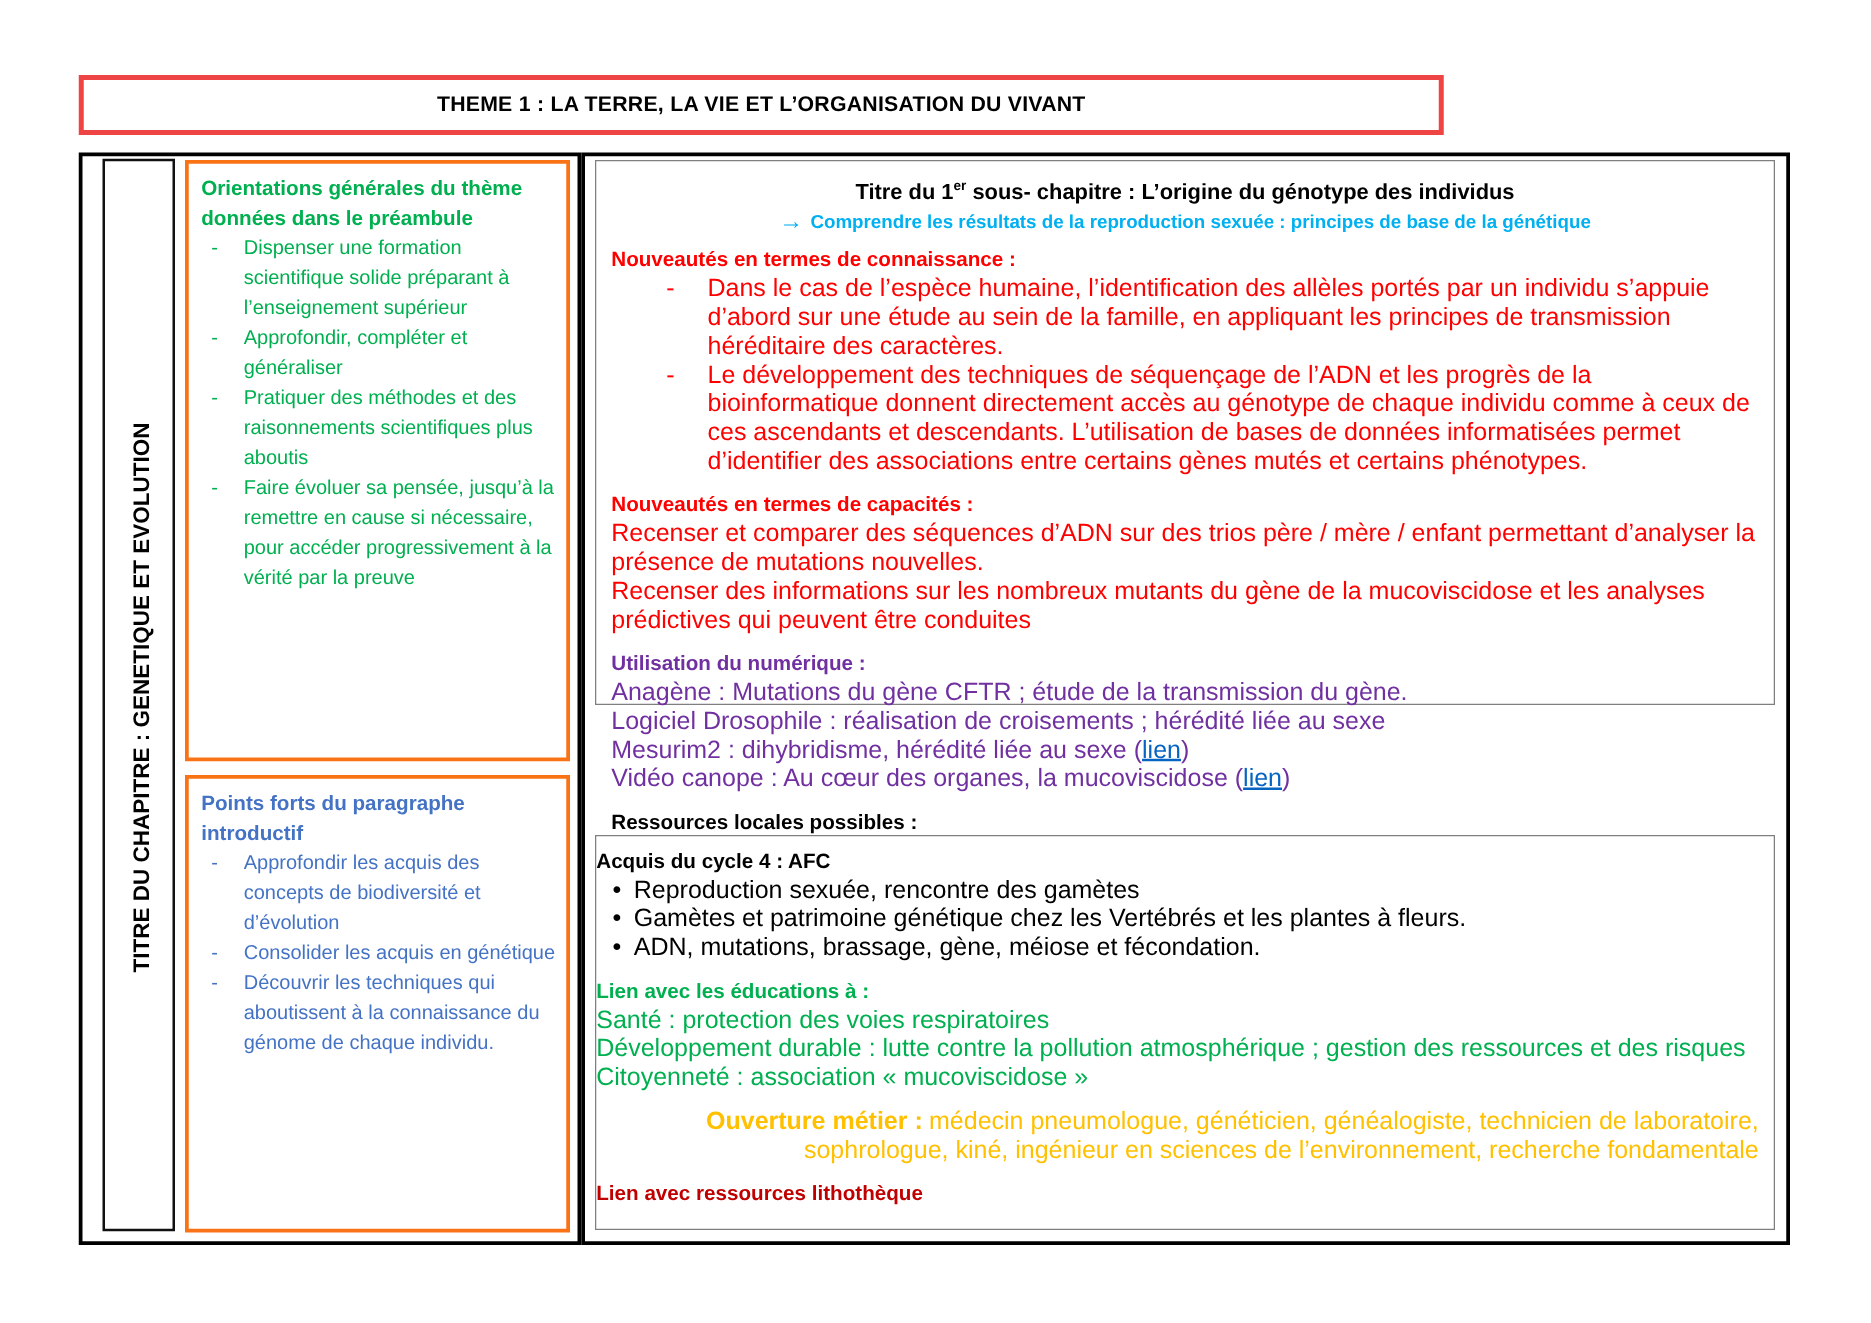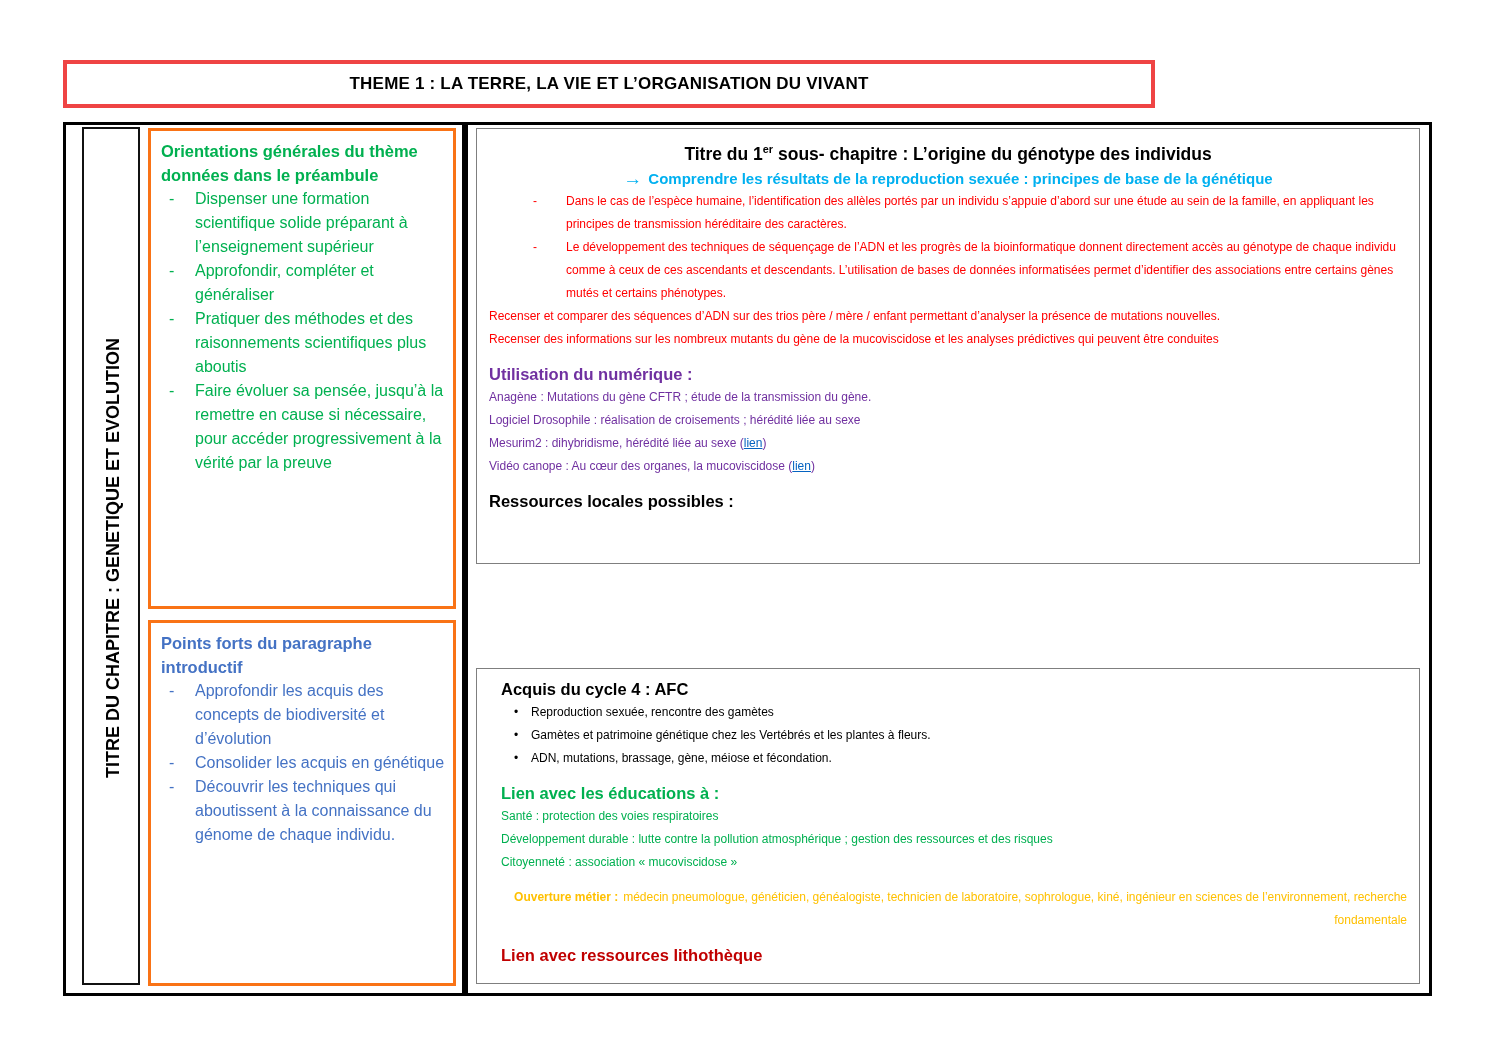--- a/index.html
+++ b/index.html
@@ -37,23 +37,23 @@
   #box-orientations { left: 148px; top: 128px; width: 308px; height: 481px; }
   #box-points       { left: 148px; top: 620px; width: 308px; height: 366px; }
   .mid-title { font-weight: 700; font-size: 16.5px; line-height: 24px; }
   .mid-item { position: relative; padding-left: 34px; font-size: 16px; line-height: 24px; }
   .mid-item::before { content: "-"; position: absolute; left: 8px; }
 
   
   #right-outer { left: 465px; top: 122px; width: 967px; height: 874px; border: 3px solid #000; }
   .inner-box { border: 1px solid #7f7f7f; }
   #inner-top    { left: 476px; top: 128px; width: 944px; height: 436px; padding: 7px 12px 6px 12px; }
-  #inner-bottom { left: 476px; top: 668px; width: 944px; height: 316px; padding: 9px 12px 6px 24px; }
+  #inner-bottom { left: 476px; top: 668px; width: 944px; height: 316px; padding: 9px 12px 6px 0; }
 
-  .r-text { font-size: 12px; line-height: 23px; }
+  .r-text { font-size: 20px; line-height: 23px; }
   .r-heading { font-weight: 700; font-size: 16.5px; line-height: 23px; }
 
   #subchapter-title { text-align: center; font-weight: 700; font-size: 17.5px; line-height: 26px; }
   #objective-line { text-align: center; font-weight: 700; font-size: 15px; line-height: 23px; }
   #objective-line .arrow { font-size: 19px; vertical-align: -1px; margin-right: 6px; font-weight: 700; }
 
   .red-item { position: relative; padding-left: 77px; }
   .red-item::before { content: "-"; position: absolute; left: 44px; }
 
   .dot-item { position: relative; padding-left: 30px; }
@@ -106,23 +106,25 @@
 </div>
 
 <div class="abs" id="right-outer"></div>
 
 <div class="abs inner-box" id="inner-top">
   <div id="subchapter-title"><span>Titre du 1</span><span class="sup">er</span><span>  sous- chapitre : L’origine du génotype des individus</span></div>
   <div id="objective-line" class="c-cyan">
     <span class="arrow">→</span><span>Comprendre les résultats de la reproduction sexuée : principes de base de la génétique</span>
   </div>
 
+  <div class="r-heading c-red mt8">Nouveautés en termes de connaissance :</div>
   <div class="r-text red-item c-red">Dans le cas de l’espèce humaine, l’identification des allèles portés par un individu s’appuie d’abord sur une étude au sein de la famille, en appliquant les principes de transmission héréditaire des caractères.</div>
   <div class="r-text red-item c-red">Le développement des techniques de séquençage de l’ADN et les progrès de la bioinformatique donnent directement accès au génotype de chaque individu comme à ceux de ces ascendants et descendants. L’utilisation de bases de données informatisées permet d’identifier des associations entre certains gènes mutés et certains phénotypes.</div>
 
+  <div class="r-heading c-red mt12">Nouveautés en termes de capacités :</div>
   <div class="r-text c-red">Recenser et comparer des séquences d’ADN sur des trios père / mère / enfant permettant d’analyser la présence de mutations nouvelles.</div>
   <div class="r-text c-red">Recenser des informations sur les nombreux mutants du gène de la mucoviscidose et les analyses prédictives qui peuvent être conduites</div>
 
   <div class="r-heading c-purple mt12">Utilisation du numérique :</div>
   <div class="r-text c-purple"><span>Anagène : Mutations du gène CFTR ; étude de la transmission du gène.</span></div>
   <div class="r-text c-purple"><span>Logiciel Drosophile : réalisation de croisements ; hérédité liée au sexe</span></div>
   <div class="r-text c-purple"><span>Mesurim2 : dihybridisme, hérédité liée au sexe (</span><span class="link">lien</span><span>)</span></div>
   <div class="r-text c-purple"><span>Vidéo canope : Au cœur des organes, la mucoviscidose (</span><span class="link">lien</span><span>)</span></div>
 
   <div class="r-heading mt12">Ressources locales possibles :</div>

